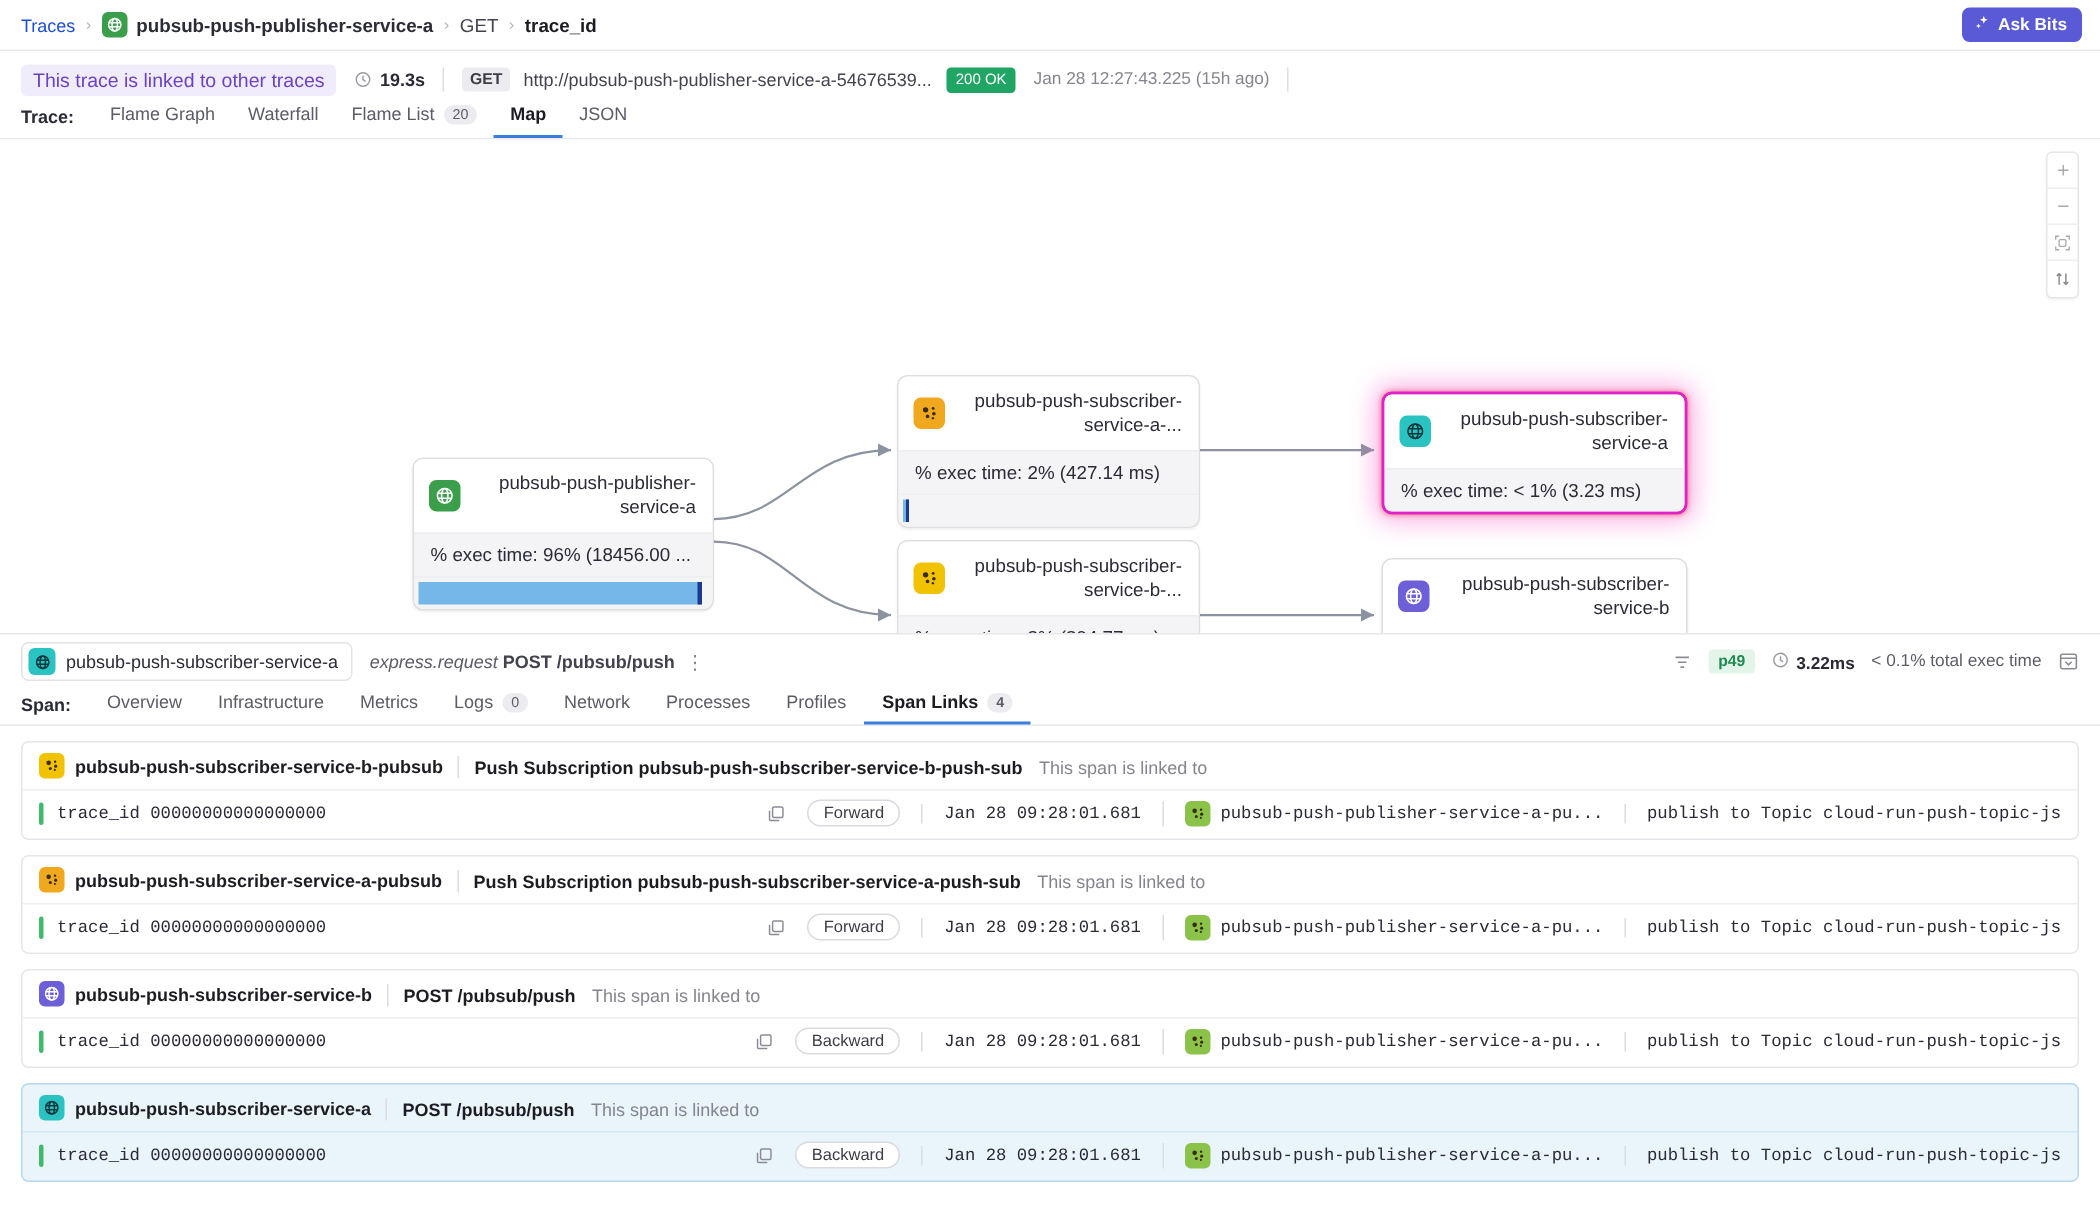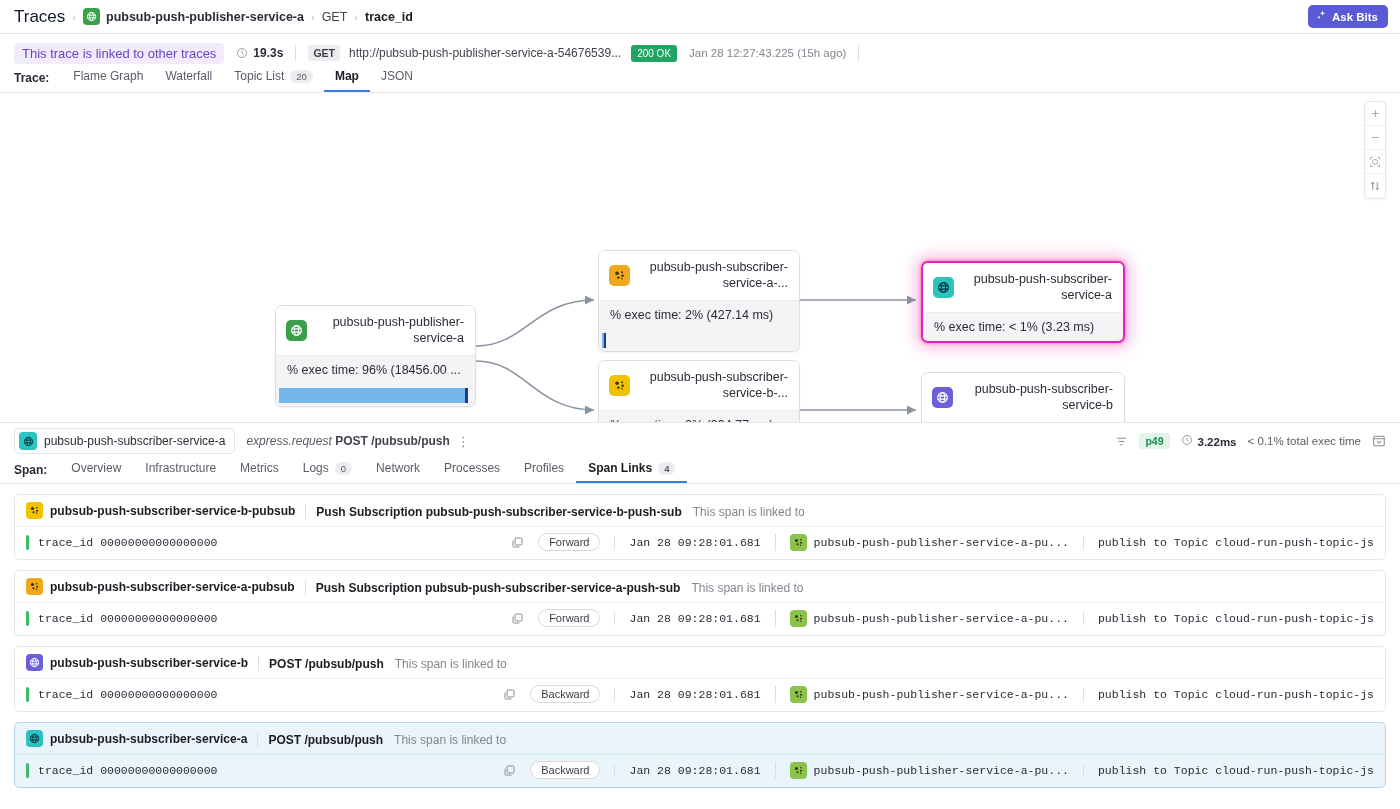--- a/index.html
+++ b/index.html
@@ -10,21 +10,21 @@
     overflow: hidden;
   }
   .mono { font-family: "Liberation Mono", monospace; }
 
   
   .breadcrumb-bar {
     height: 34px; display: flex; align-items: center;
     padding: 0 12px 0 14px; border-bottom: 1px solid #e8e8ea;
     position: relative;
   }
-  .bc-link { color: #0f172a; font-size: 17px; cursor: pointer; }
+  .bc-link { color: #1d4ed8; font-size: 12px; cursor: pointer; }
   .bc-sep { color: #b5b5bd; font-size: 11px; margin: 0 7px; }
   .bc-svc { display: flex; align-items: center; gap: 6px; }
   .bc-svc-name { font-size: 12.5px; font-weight: 700; color: #2b2b38; }
   .bc-plain { font-size: 12.5px; color: #43434f; }
   .bc-current { font-size: 12.5px; font-weight: 700; color: #1c1c22; }
 
   .svc-icon {
     width: 17px; height: 17px; border-radius: 4px;
     display: flex; align-items: center; justify-content: center;
     flex: 0 0 auto;
@@ -258,21 +258,21 @@
 <div class="trace-tabs">
   <span class="tt-label">Trace:</span>
   <div id="trace-tabs-container" style="display:flex;align-items:flex-end">
       <div class="tt">
         <span>Flame Graph</span>
       </div>
       <div class="tt">
         <span>Waterfall</span>
       </div>
       <div class="tt">
-        <span>Topic List</span>
+        <span>Flame List</span>
         <span class="tt-count">20</span>
       </div>
       <div class="tt active">
         <span>Map</span>
       </div>
       <div class="tt">
         <span>JSON</span>
       </div>
     </div>
 </div>

